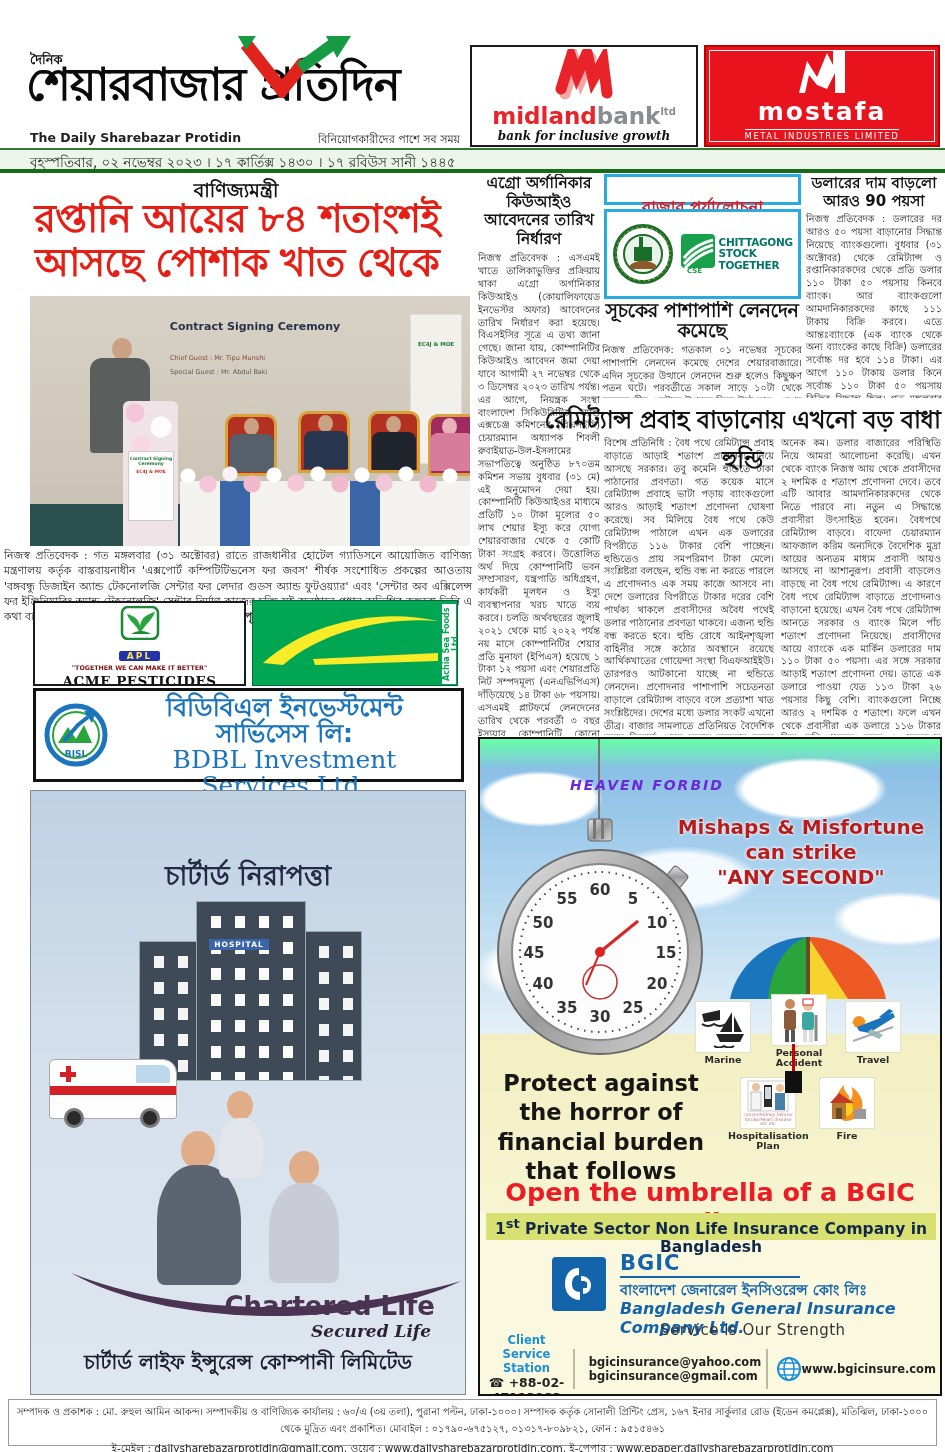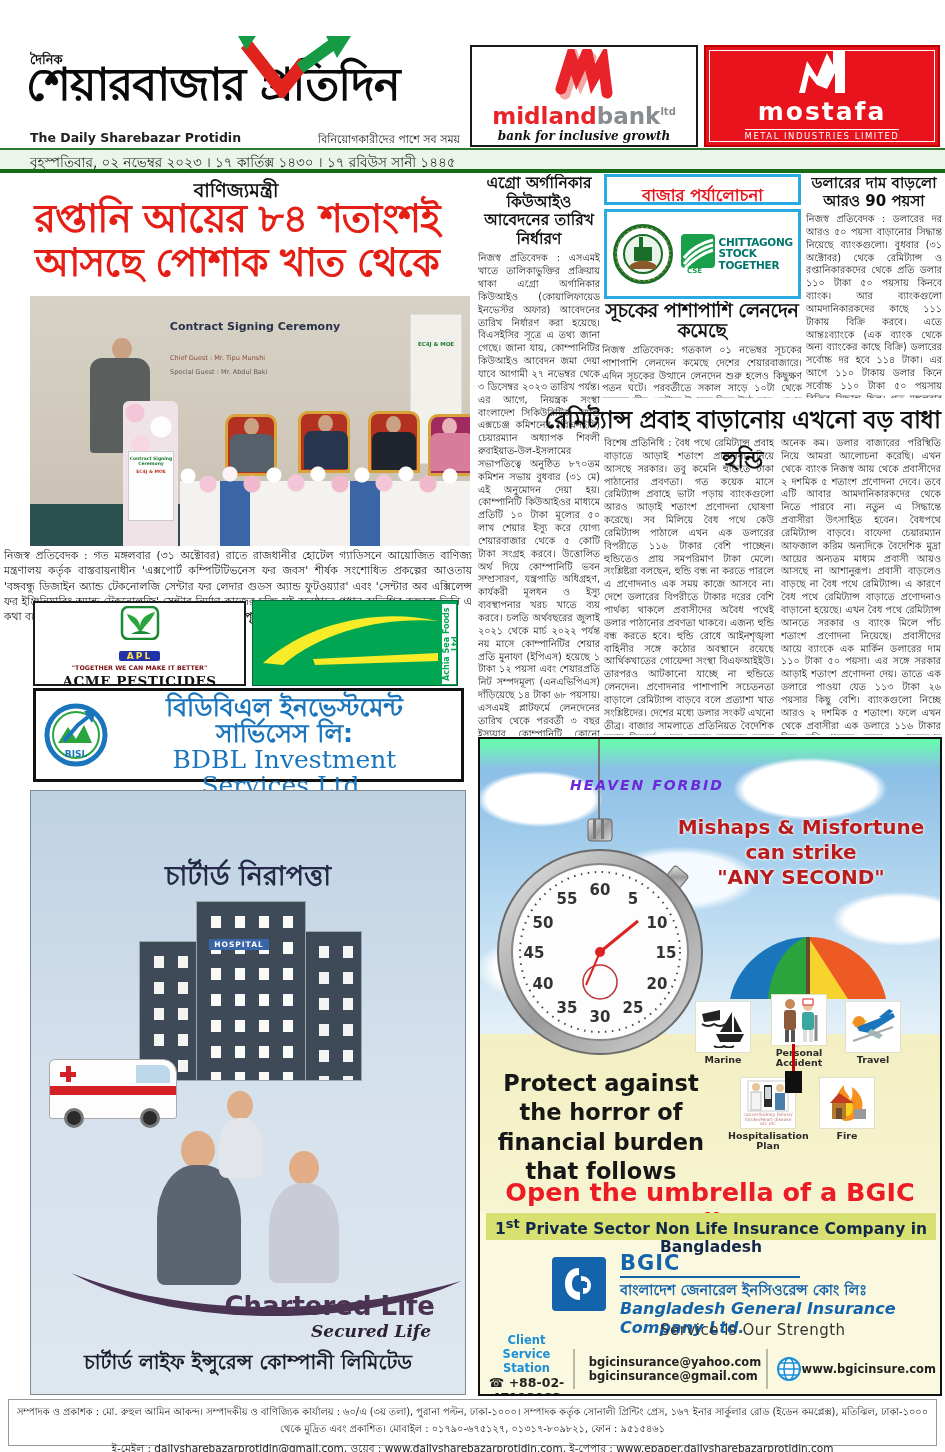--- a/index.html
+++ b/index.html
@@ -107,21 +107,21 @@
   .chartered .brand { position:absolute; right:30px; top:500px; font-size:26px; font-weight:bold; color:#4a3353; }
   .chartered .brand2 { position:absolute; right:34px; top:530px; font-family:"DejaVu Serif", serif; font-style:italic; font-size:17px; font-weight:bold; color:#2c2234; }
   .chartered .company { position:absolute; left:0; top:556px; width:100%; text-align:center; font-size:20px; font-weight:bold; color:#1d1d2c; }
 
   
   .agro { left:478px; top:174px; width:122px; height:562px; overflow:hidden; }
   .art-title-sm { font-size:15.5px; font-weight:bold; text-align:center; line-height:1.2; margin-bottom:4px; }
   .body-sm { font-size:9.6px; line-height:1.34; text-align:justify; color:#1a1a1a; }
 
   
-  .review-title { left:604px; top:174px; width:197px; height:31px; border:3px solid #29abe2; background:#fff; color:#e8131c; font-size:16.5px; font-weight:bold; text-align:center; padding-top:6px; }
+  .review-title { left:604px; top:174px; width:197px; height:31px; border:3px solid #29abe2; background:#fff; color:#e8131c; font-size:16.5px; font-weight:bold; text-align:center; padding-top:18px; }
   .review-logos { left:604px; top:209px; width:197px; height:90px; border:3px solid #29abe2; background:#fff; display:flex; align-items:center; justify-content:space-around; padding:2px; }
   .cse-txt { color:#00766a; font-weight:bold; font-size:10.5px; line-height:1.05; letter-spacing:-0.3px; }
 
   
   .dollar { left:806px; top:174px; width:136px; height:224px; overflow:hidden; }
   .dollar .t { font-size:15px; font-weight:bold; text-align:center; line-height:1.2; margin-bottom:3px; }
 
   
   .suchak { left:602px; top:301px; width:200px; height:97px; overflow:hidden; }
   .suchak .t { font-size:19px; font-weight:bold; text-align:center; line-height:1.05; margin-bottom:3px; letter-spacing:-0.5px; }

